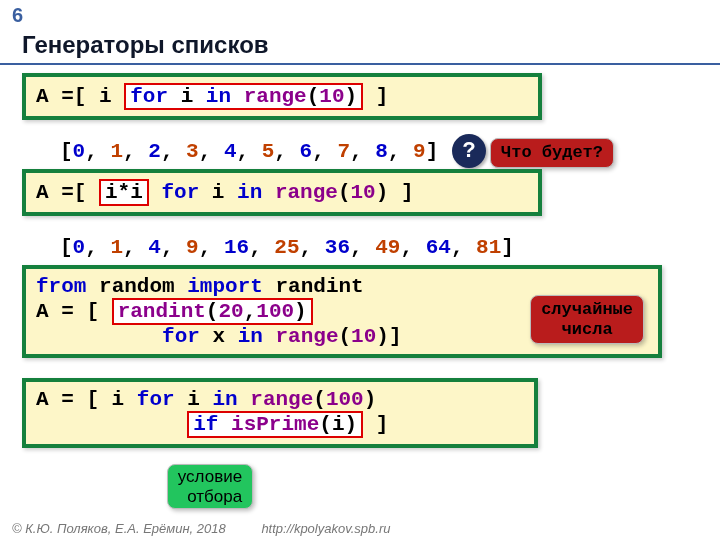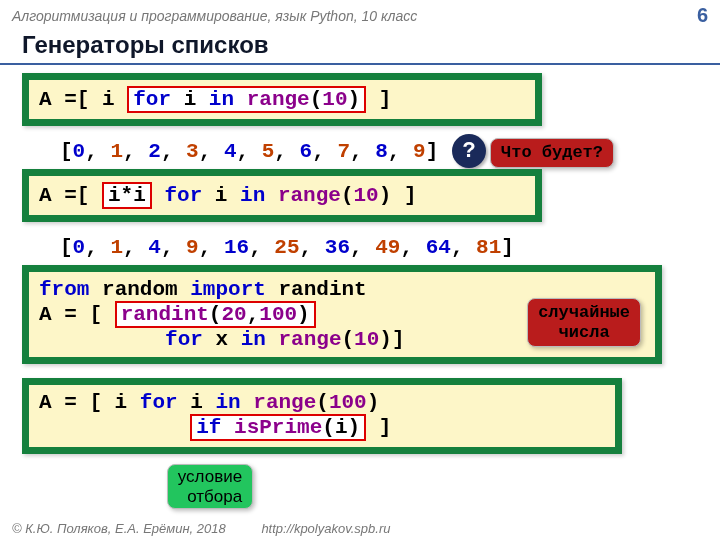--- a/index.html
+++ b/index.html
@@ -30,27 +30,27 @@
     font-size: 24px;
     font-weight: bold;
     color: #0f172a;
     padding: 2px 0 4px 22px;
     border-bottom: 2px solid #3a5fa0;
     margin-bottom: 8px;
   }
   .content { padding: 0 22px; position: relative; }
   .codebox {
     background: #fdf6c8;
-    border: 7px solid #15803d;
+    border: 4px solid #15803d;
     box-shadow: 2px 2px 4px rgba(0,0,0,0.2);
     padding: 6px 10px;
     font-family: 'Courier New', monospace;
     font-size: 21px;
     font-weight: bold;
-    margin-bottom: 14px;
+    margin-bottom: 20px;
     position: relative;
   }
   .wb {
     background: #fff;
     border: 2px solid #d00;
     padding: 0 4px;
     display: inline-block;
   }
   .kw { color: #0000cc; }
   .fn { color: #8b008b; }
@@ -110,21 +110,20 @@
   .footer-link { margin-left: 32px; }
   .filter-line {
     text-align: center;
     margin-top: 4px;
   }
 </style>
 </head>
 <body>
 
 <div class="header">
-  <span>Алгоритмизация и программирование, язык Python, 10 класс</span>
   <span class="page-num">6</span>
 </div>
 
 <div class="title">Генераторы списков</div>
 
 <div class="content">
 
   <div class="codebox" style="width:520px;">
     <span>A =[ i </span><span class="wb"><span class="kw">for</span><span> i </span><span class="kw">in</span><span> </span><span class="fn">range</span><span>(</span><span class="num">10</span><span>)</span></span><span> ]</span>
   </div>
@@ -148,21 +147,21 @@
     <div>
       <span>A = [ </span><span class="wb"><span class="fn">randint</span><span>(</span><span class="num">20</span><span>,</span><span class="num">100</span><span>)</span></span>
     </div>
     <div>
       <span style="white-space:pre">          </span><span class="kw">for</span><span> x </span><span class="kw">in</span><span> </span><span class="fn">range</span><span>(</span><span class="num">10</span><span>)]</span>
     </div>
     <div class="callout" style="right:14px; top:26px; white-space:pre-line;">случайные
 числа</div>
   </div>
 
-  <div class="codebox" style="width:600px;">
+  <div class="codebox" style="width:516px;">
     <div>
       <span>A = [ i </span><span class="kw">for</span><span> i </span><span class="kw">in</span><span> </span><span class="fn">range</span><span>(</span><span class="num">100</span><span>)</span>
     </div>
     <div>
       <span style="white-space:pre">            </span><span class="wb"><span class="kw">if</span><span> </span><span class="fn">isPrime</span><span>(i)</span></span><span> ]</span>
     </div>
   </div>
 
   <div class="filter-line" style="position:relative; left:-150px; margin-top:-4px;">
     <span class="callout2" style="white-space:pre-line;">условие

